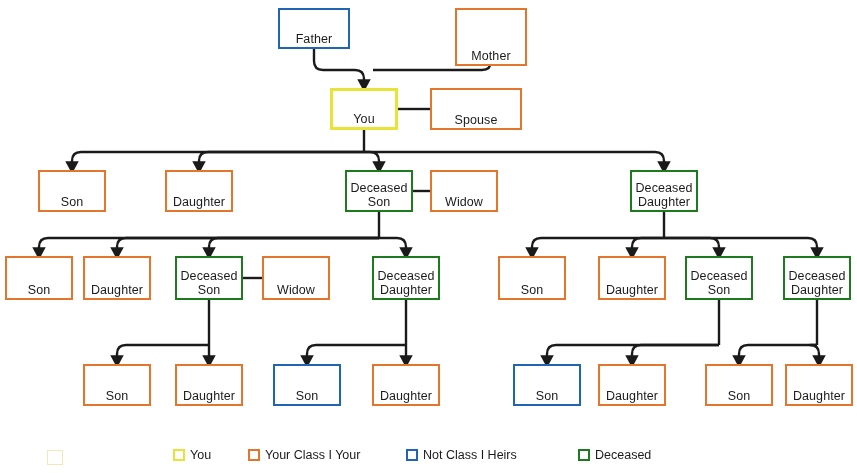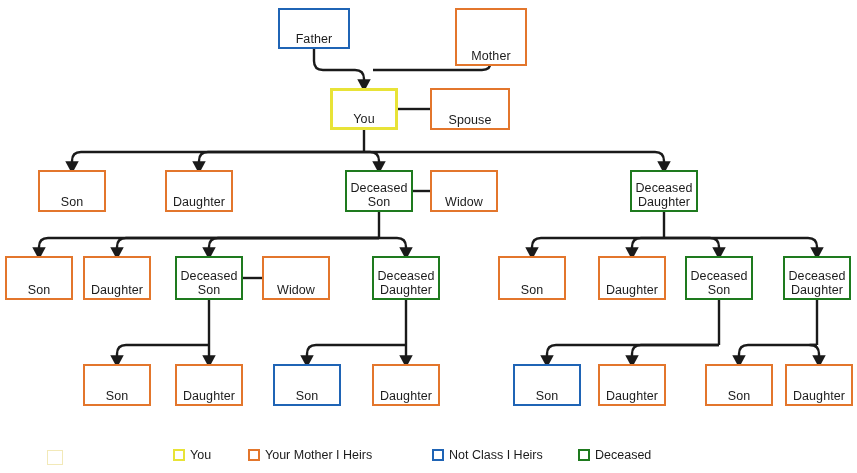--- a/index.html
+++ b/index.html
@@ -133,21 +133,21 @@
   <div id="nodes-layer">
       <div class="node" style="left: 278px; top: 8px; width: 72px; height: 41px; border-color: rgb(31, 100, 181);">
         <span class="node-label">Father</span>
       </div>
       <div class="node" style="left: 455px; top: 8px; width: 72px; height: 58px; border-color: rgb(227, 118, 44);">
         <span class="node-label">Mother</span>
       </div>
       <div class="node" style="left: 330px; top: 88px; width: 68px; height: 42px; border-color: rgb(232, 227, 55); border-width: 3px;">
         <span class="node-label">You</span>
       </div>
-      <div class="node" style="left: 430px; top: 88px; width: 80px; height: 42px; border-color: rgb(227, 118, 44);">
+      <div class="node" style="left: 430px; top: 88px; width: 92px; height: 42px; border-color: rgb(227, 118, 44);">
         <span class="node-label">Spouse</span>
       </div>
       <div class="node" style="left: 38px; top: 170px; width: 68px; height: 42px; border-color: rgb(227, 118, 44);">
         <span class="node-label">Son</span>
       </div>
       <div class="node" style="left: 165px; top: 170px; width: 68px; height: 42px; border-color: rgb(227, 118, 44);">
         <span class="node-label">Daughter</span>
       </div>
       <div class="node" style="left: 345px; top: 170px; width: 68px; height: 42px; border-color: rgb(30, 122, 30);">
         <span class="node-label">Deceased
@@ -218,23 +218,23 @@
     </div>
 
   <div class="legend-ghost"></div>
   <div class="legend" id="legend-layer">
       <div class="legend-item" style="left: 173px;">
         <span class="legend-swatch" style="border-color: rgb(232, 227, 55);"></span>
         <span>You</span>
       </div>
       <div class="legend-item" style="left: 248px;">
         <span class="legend-swatch" style="border-color: rgb(227, 118, 44);"></span>
-        <span>Your Mother I Heirs</span>
-      </div>
-      <div class="legend-item" style="left: 432px;">
+        <span>Your Class I Your</span>
+      </div>
+      <div class="legend-item" style="left: 406px;">
         <span class="legend-swatch" style="border-color: rgb(31, 100, 181);"></span>
         <span>Not Class I Heirs</span>
       </div>
       <div class="legend-item" style="left: 578px;">
         <span class="legend-swatch" style="border-color: rgb(30, 122, 30);"></span>
         <span>Deceased</span>
       </div>
     </div>
 
 </div>

